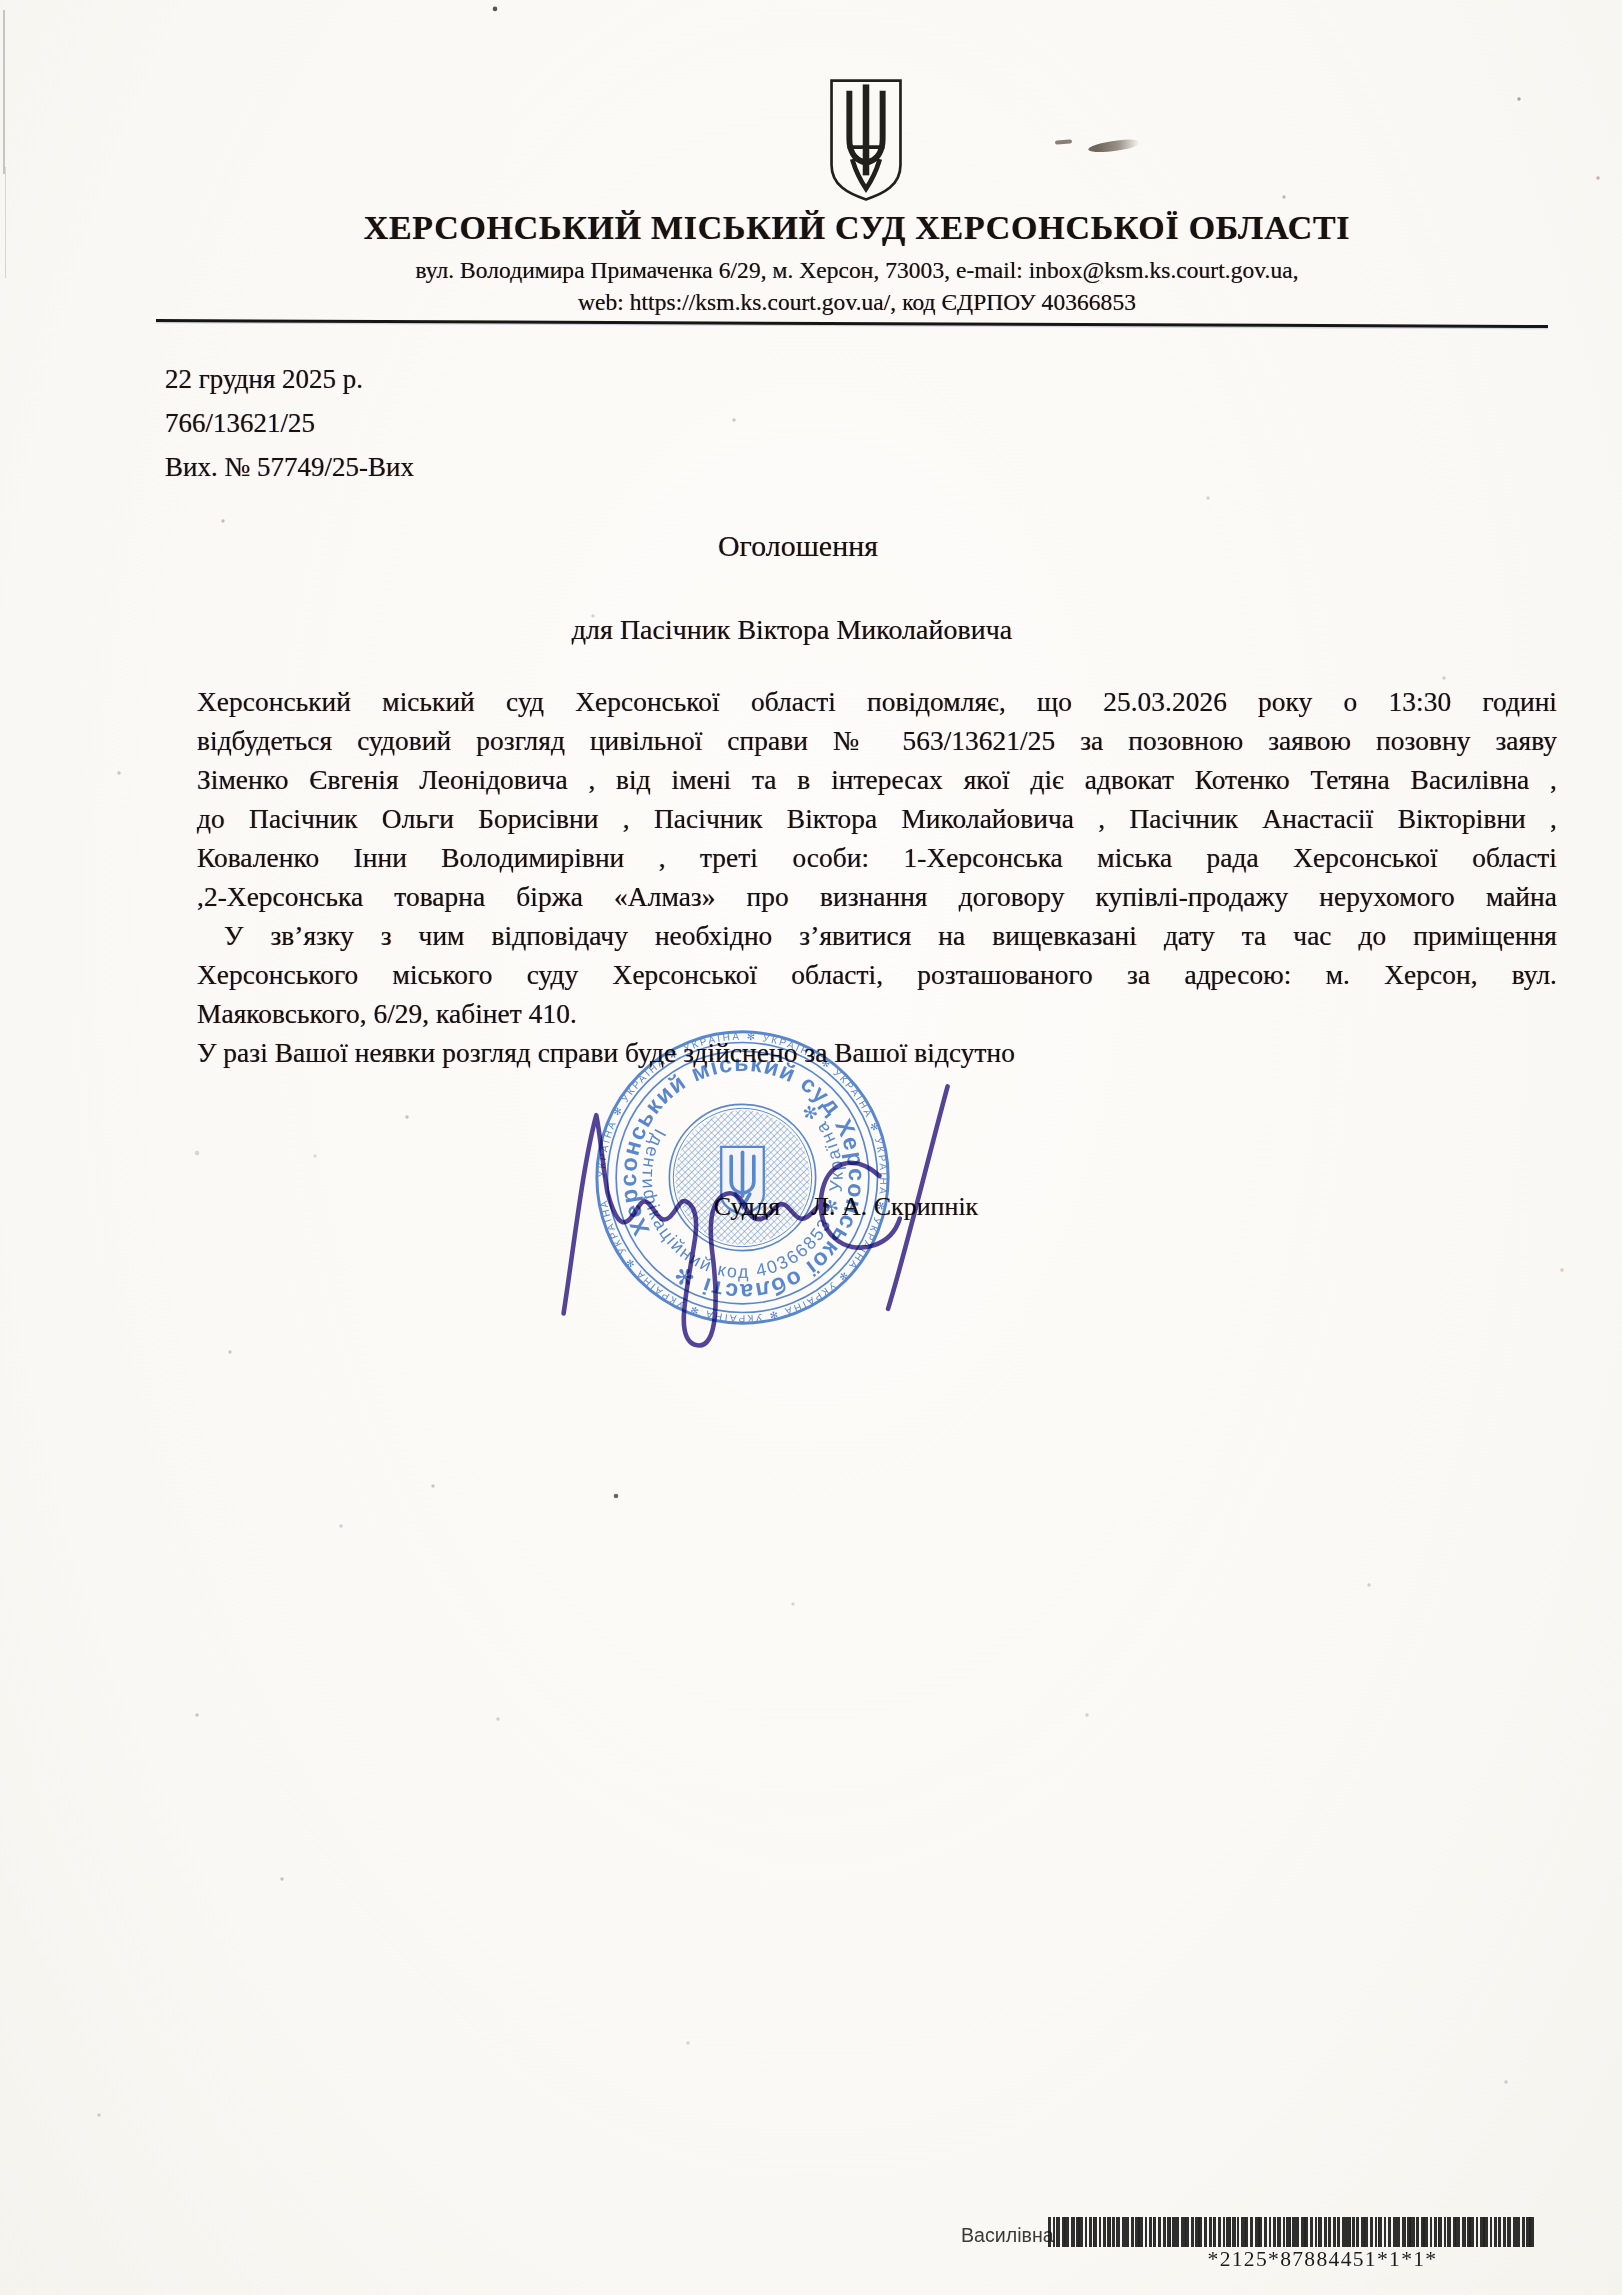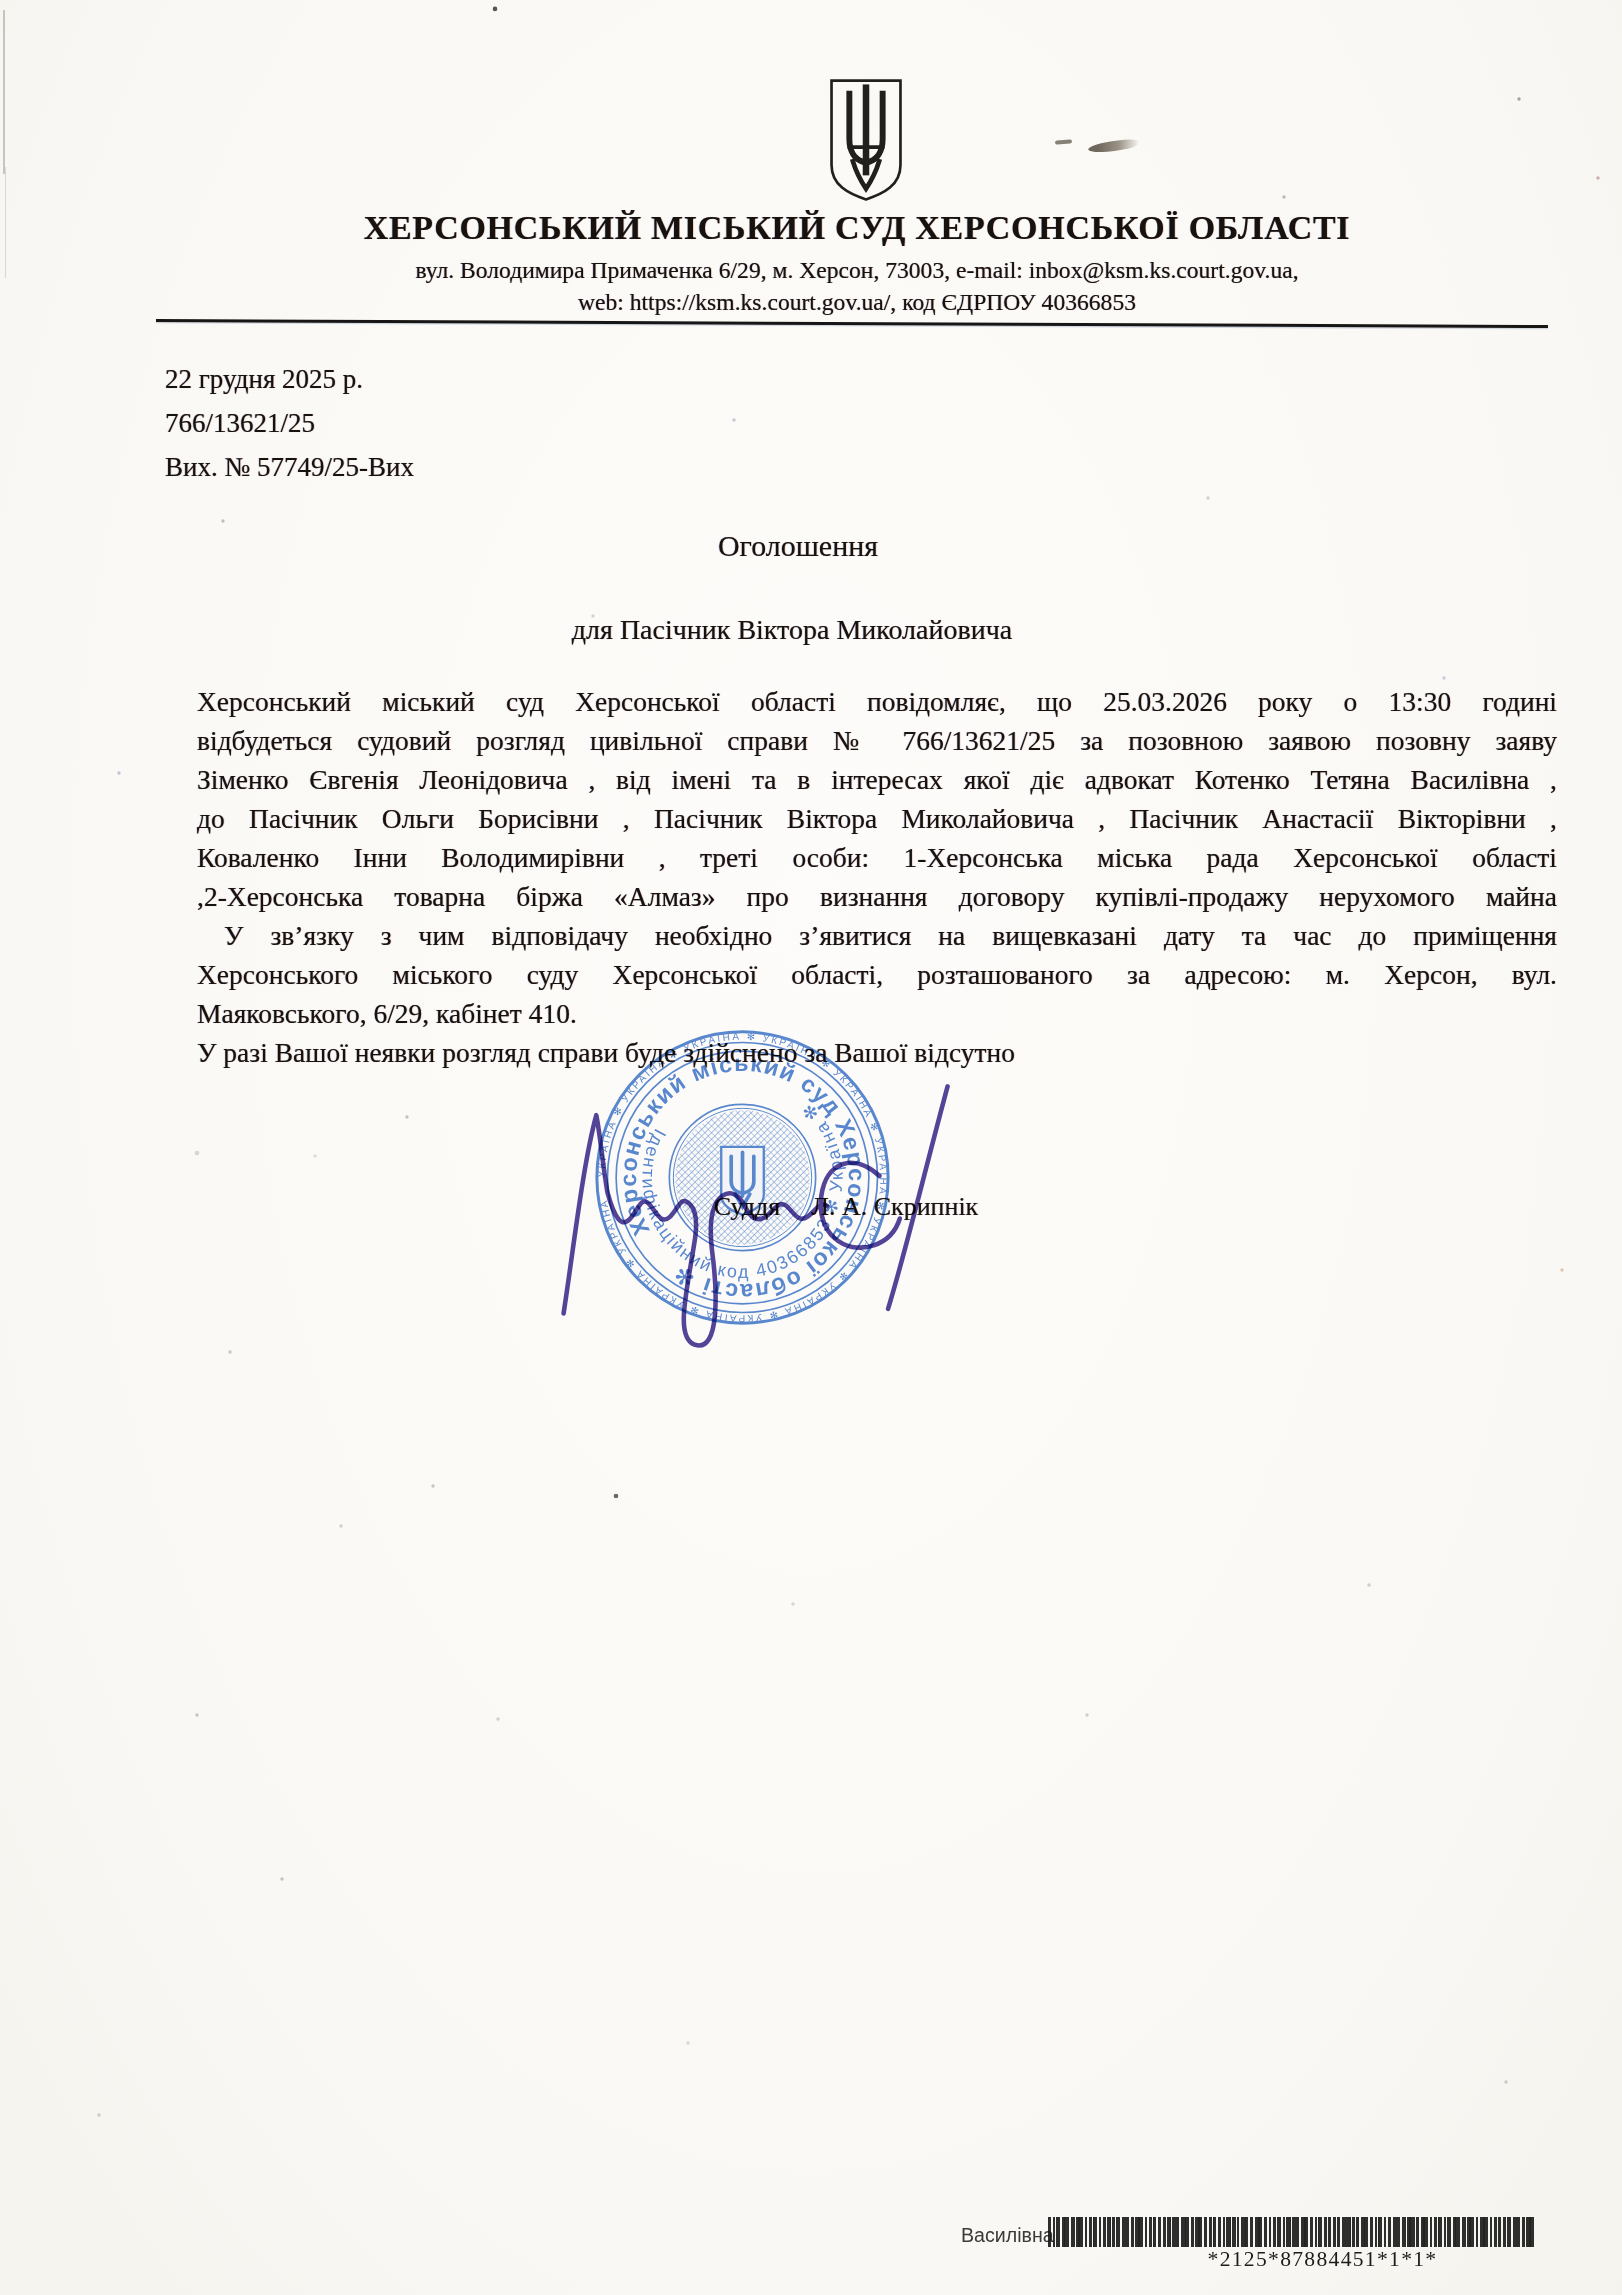--- a/index.html
+++ b/index.html
@@ -125,21 +125,21 @@
     <div>22 грудня 2025 р.</div>
     <div>766/13621/25</div>
     <div>Вих. № 57749/25-Вих</div>
   </div>
 
   <div class="abs doc-title scan-text">Оголошення</div>
   <div class="abs addressee scan-text">для Пасічник Віктора Миколайовича</div>
 
   <div class="abs body-text scan-text">
       <div class="body-line">Херсонський міський суд Херсонської області повідомляє, що 25.03.2026 року о 13:30 годині</div>
-      <div class="body-line">відбудеться судовий розгляд цивільної справи № 766/13621/25 за позовною заявою позовну заяву</div>
+      <div class="body-line">відбудеться судовий розгляд цивільної справи № 563/13621/25 за позовною заявою позовну заяву</div>
       <div class="body-line">Зіменко Євгенія Леонідовича , від імені та в інтересах якої діє адвокат Котенко Тетяна Василівна ,</div>
       <div class="body-line">до Пасічник Ольги Борисівни , Пасічник Віктора Миколайовича , Пасічник Анастасії Вікторівни ,</div>
       <div class="body-line">Коваленко Інни Володимирівни , треті особи: 1-Херсонська міська рада Херсонської області</div>
       <div class="body-line">,2-Херсонська товарна біржа «Алмаз» про визнання договору купівлі-продажу нерухомого майна</div>
       <div class="body-line">&nbsp;У зв’язку з чим відповідачу необхідно з’явитися на вищевказані дату та час до приміщення</div>
       <div class="body-line">Херсонського міського суду Херсонської області, розташованого за адресою: м. Херсон, вул.</div>
       <div class="body-line end">Маяковського, 6/29, кабінет 410.</div>
       <div class="body-line end">У разі Вашої неявки розгляд справи буде здійснено за Вашої відсутно</div>
     </div>
 

